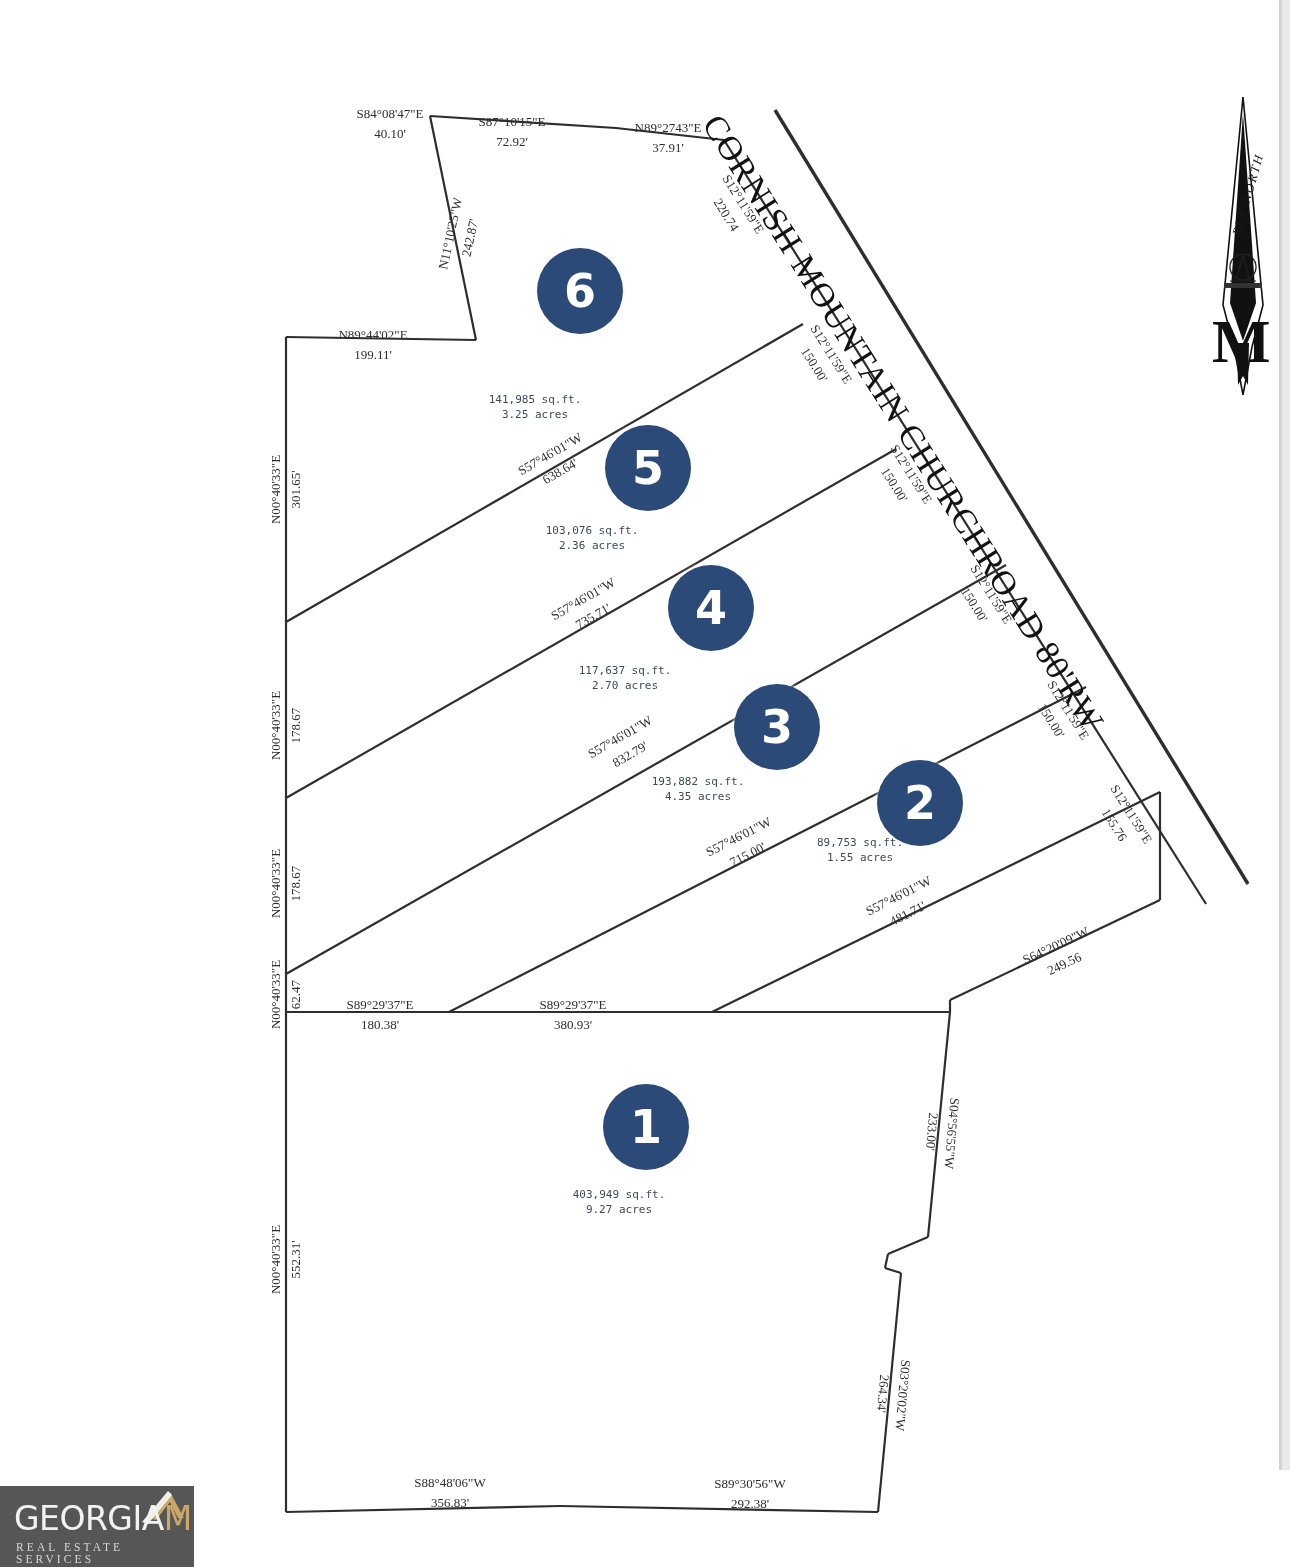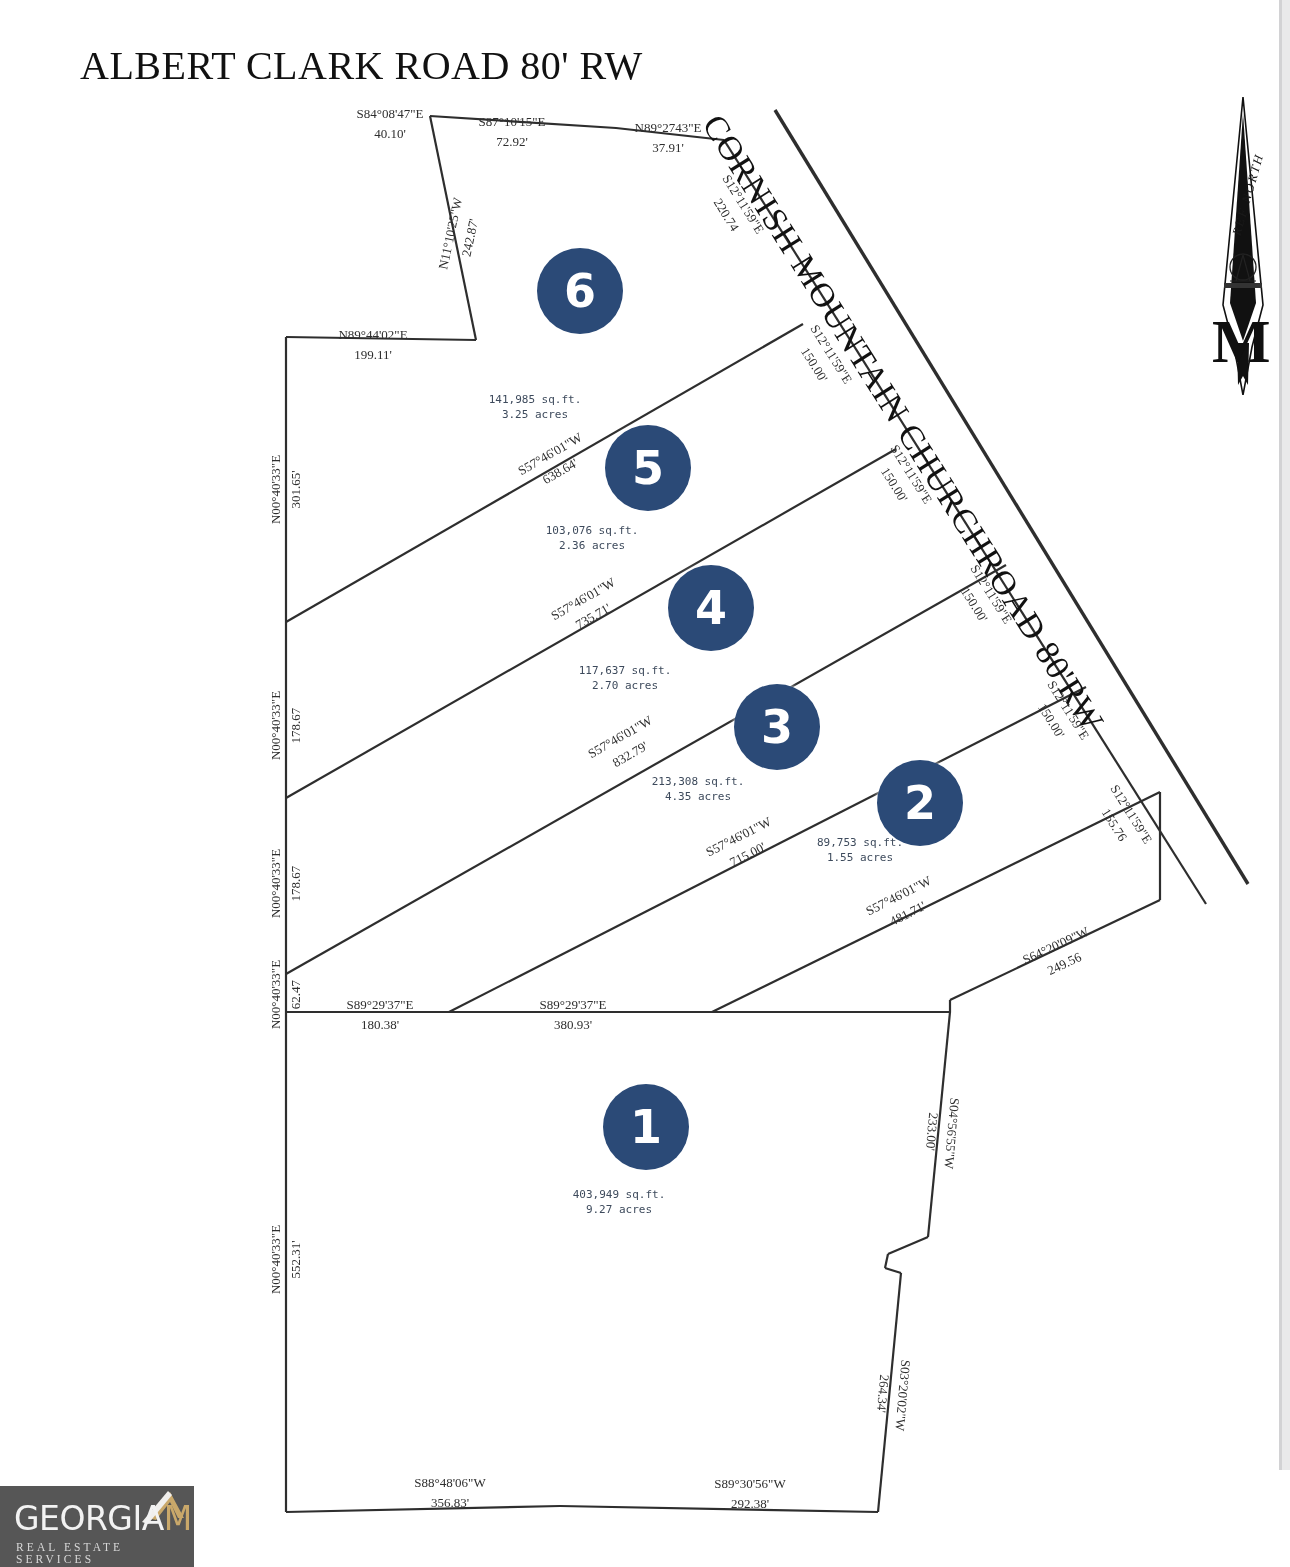--- a/index.html
+++ b/index.html
@@ -85,21 +85,20 @@
   .mls-roof{position:absolute;right:8px;top:2px;width:78px;height:42px;}
 </style>
 </head>
 <body>
 
 <div id="plat-root">
 
   <div class="page-edge"></div>
   <div class="page-edge2"></div>
 
-  <div class="road-title">ALBERT CLARK ROAD 80' RW</div>
 
   <svg class="plat" viewBox="0 0 1290 1567">
     <g fill="none" stroke="#2e2e2e" stroke-width="2.2" stroke-linejoin="miter">
 
       <path d="M 430 116 L 616 128 L 724 140"></path>
       <path d="M 430 116 L 476 340"></path>
       <path d="M 476 340 L 286 337"></path>
 
       <path d="M 286 337 L 286 1012"></path>
       <path d="M 286 1012 L 286 1512"></path>
@@ -164,21 +163,21 @@
   </div>
   <div class="area-label" style="left:512px;top:524px;width:160px;">
     <span>103,076 sq.ft.</span><br>
     <span>2.36 acres</span>
   </div>
   <div class="area-label" style="left:545px;top:664px;width:160px;">
     <span>117,637 sq.ft.</span><br>
     <span>2.70 acres</span>
   </div>
   <div class="area-label" style="left:613px;top:775px;width:170px;">
-    <span>213,308 sq.ft.</span><br>
+    <span>193,882 sq.ft.</span><br>
     <span>4.35 acres</span>
   </div>
   <div class="area-label" style="left:780px;top:836px;width:160px;">
     <span>89,753 sq.ft.</span><br>
     <span>1.55 acres</span>
   </div>
   <div class="area-label" style="left:534px;top:1188px;width:170px;">
     <span>403,949 sq.ft.</span><br>
     <span>9.27 acres</span>
   </div>

